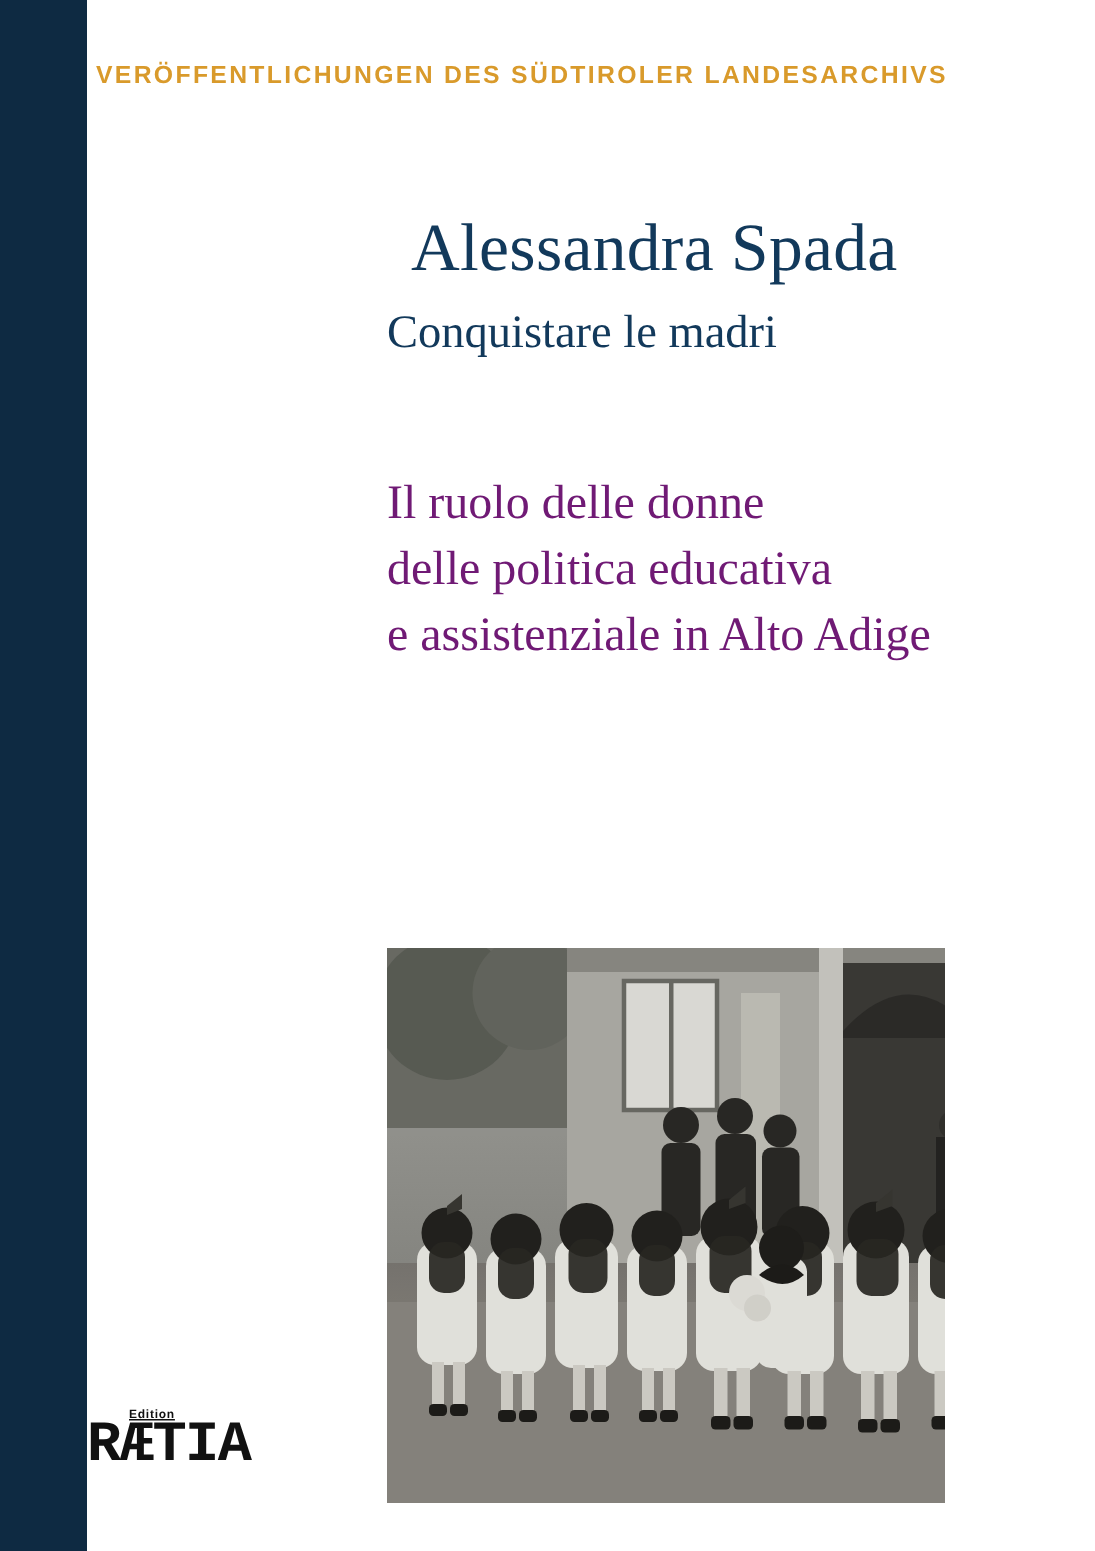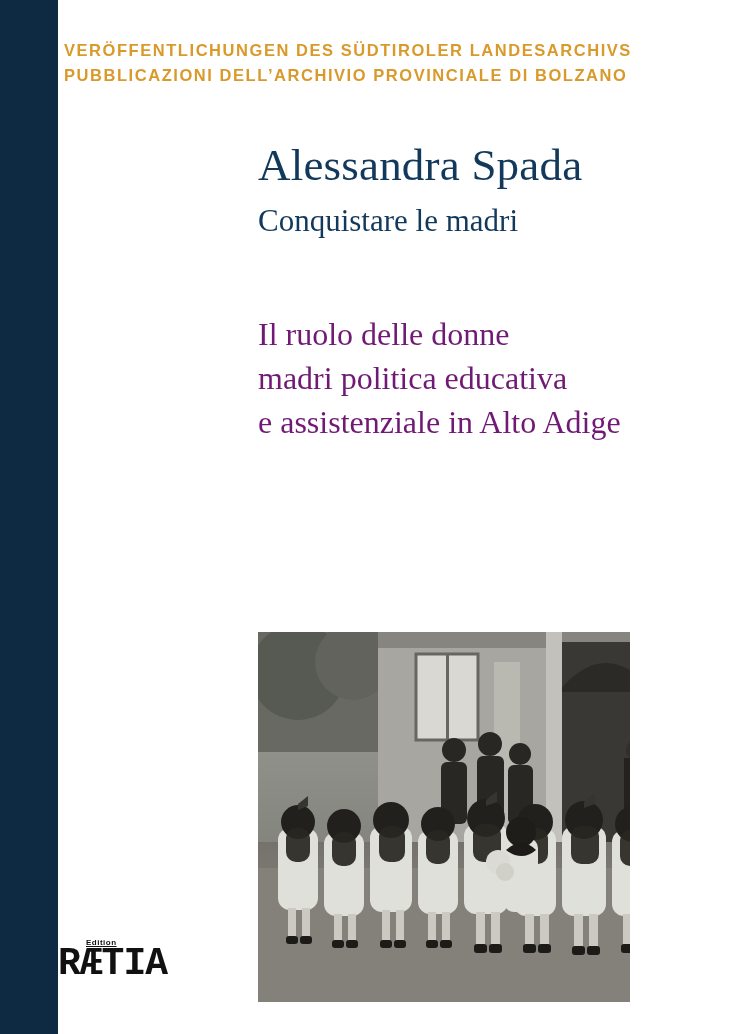--- a/index.html
+++ b/index.html
@@ -48,21 +48,21 @@
     left: 258px;
     top: 142px;
     width: 452px;
     color: #123a5c;
   }
   .author {
     font-size: 45px;
     line-height: 1.05;
     color: #12395b;
     letter-spacing: 0.2px;
-    margin: 0 0 16px 0;
+    margin: 0 0 16px 16px;
     font-weight: normal;
   }
   .main-title {
     font-size: 31px;
     line-height: 1.05;
     color: #12395b;
     margin: 0;
     font-weight: normal;
   }
   .subtitle {
@@ -118,31 +118,30 @@
 </style>
 </head>
 <body>
 
 <div class="cover">
 
   <div class="left-bar"></div>
 
   <div class="series">
     <div class="series-line">VERÖFFENTLICHUNGEN DES SÜDTIROLER LANDESARCHIVS</div>
-    <div class="series-line">PUBBLICAZIONI DELL’ARCHIVIO PROVINCIALE DI BOLZANO</div>
   </div>
 
   <div class="title-block">
     <div class="author">Alessandra Spada</div>
     <div class="main-title">Conquistare le madri</div>
   </div>
 
   <div class="subtitle">
     <div>Il ruolo delle donne</div>
-    <div>madri politica educativa</div>
+    <div>delle politica educativa</div>
     <div>e assistenziale in Alto Adige</div>
   </div>
 
   <div class="photo">
     <svg width="472" height="370" viewBox="0 0 472 370" xmlns="http://www.w3.org/2000/svg" aria-hidden="true">
       <defs>
         <linearGradient id="wall" x1="0" y1="0" x2="0" y2="1">
           <stop offset="0%" stop-color="#a9a9a4"></stop>
           <stop offset="100%" stop-color="#8a8a85"></stop>
         </linearGradient>

